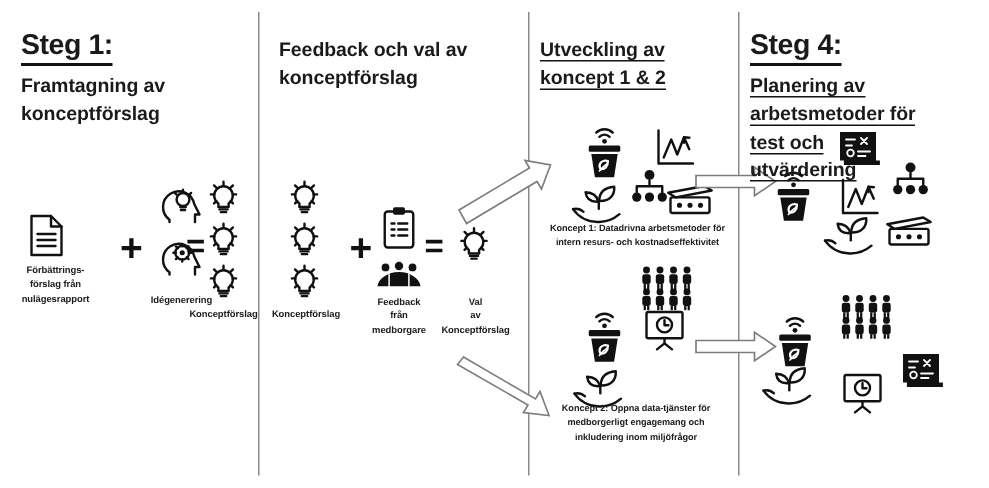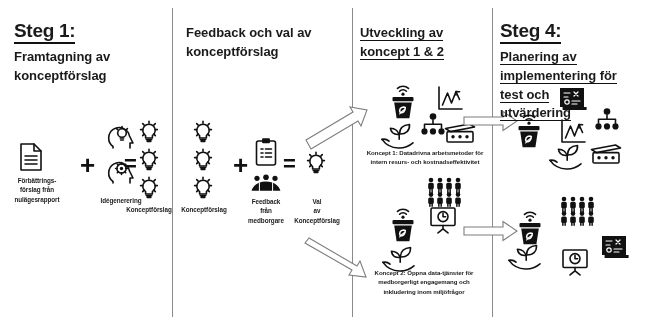--- a/index.html
+++ b/index.html
@@ -324,21 +324,21 @@
 
   <svg style="position:absolute;left:463px;top:110px;" width="56" height="26" viewBox="0 0 56 26">
     <path class="arrow-out" d="M1 7 H40 V1.5 L54 11 L40 20.5 V15 H1 Z"></path>
   </svg>
   <svg style="position:absolute;left:463px;top:220px;" width="56" height="26" viewBox="0 0 56 26">
     <path class="arrow-out" d="M1 7 H40 V1.5 L54 11 L40 20.5 V15 H1 Z"></path>
   </svg>
 
   <div class="step-head" style="left:500px;top:20px;">
     <div class="step-title">Steg 4:</div>
-    <div class="step-sub underline" style="max-width:120px;"><span>Planering av  implementering för test och utvärdering</span></div>
+    <div class="step-sub underline" style="max-width:120px;"><span>Planering av  arbetsmetoder för test och utvärdering</span></div>
   </div>
 
   <div class="ic" style="left:558px;top:85px;">
     <svg width="30" height="28" viewBox="0 0 30 28">
       <path class="sf" d="M2 3 h24 v19 h2.6 v3 h-24 v-3 h-2.6 Z"></path>
       <g style="stroke:#fff;stroke-width:1.2;fill:none;stroke-linecap:round">
         <path d="M6 8 h6 M6 12 h4 M16 7 l4 4 M20 7 l-4 4"></path>
         <circle cx="9" cy="17" r="2.2"></circle>
         <path d="M14 16 h8 M14 19 h5"></path>
       </g>

